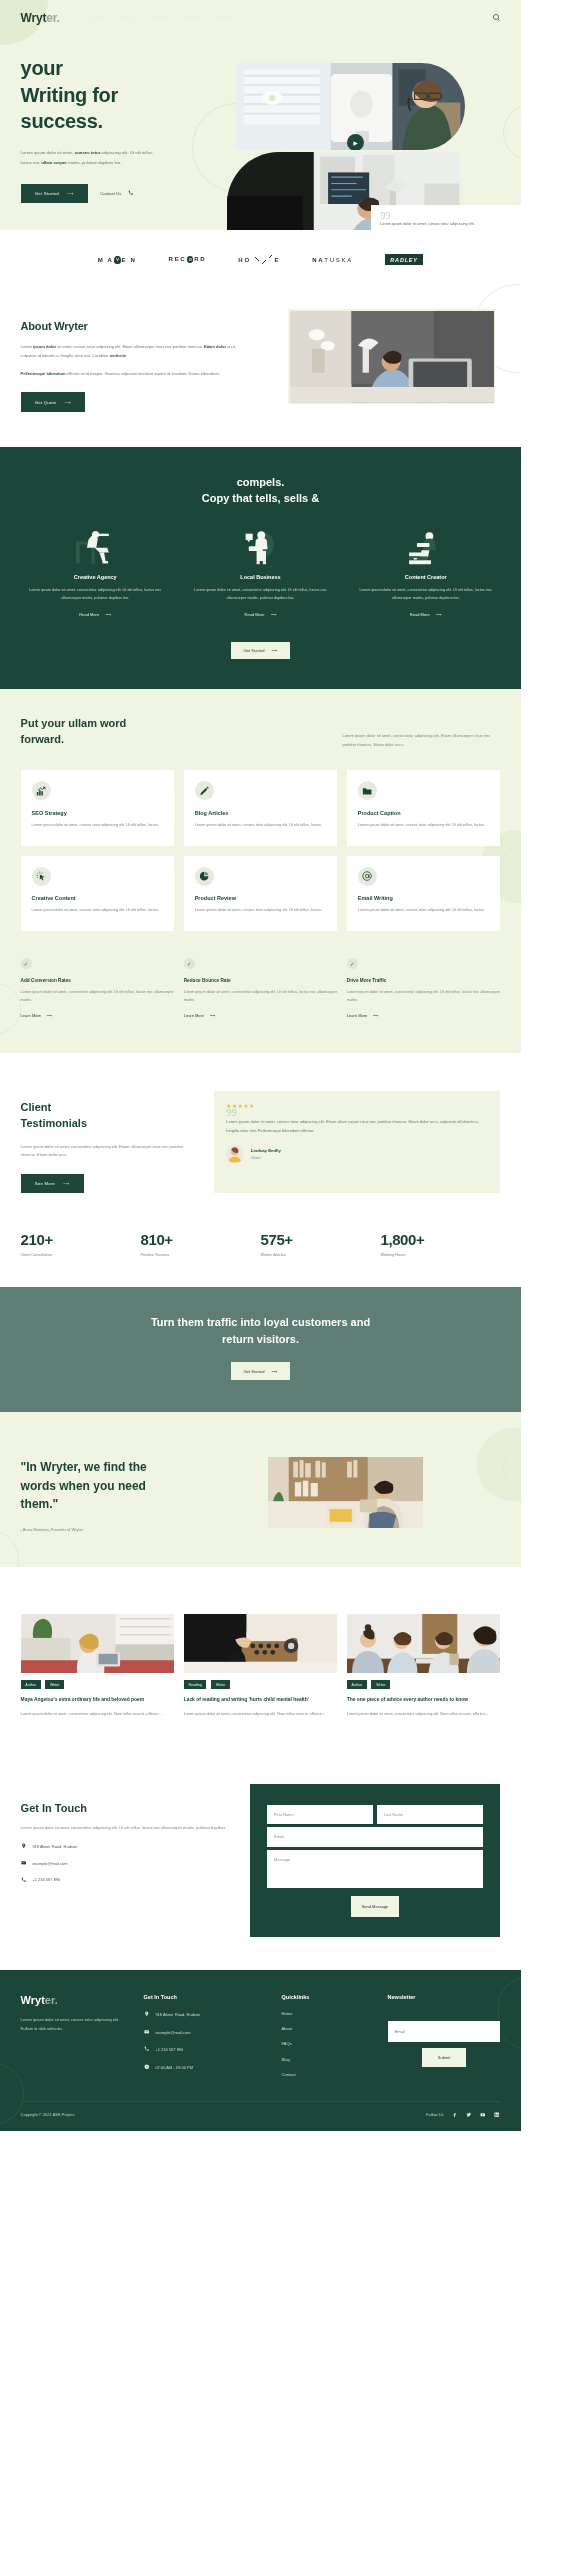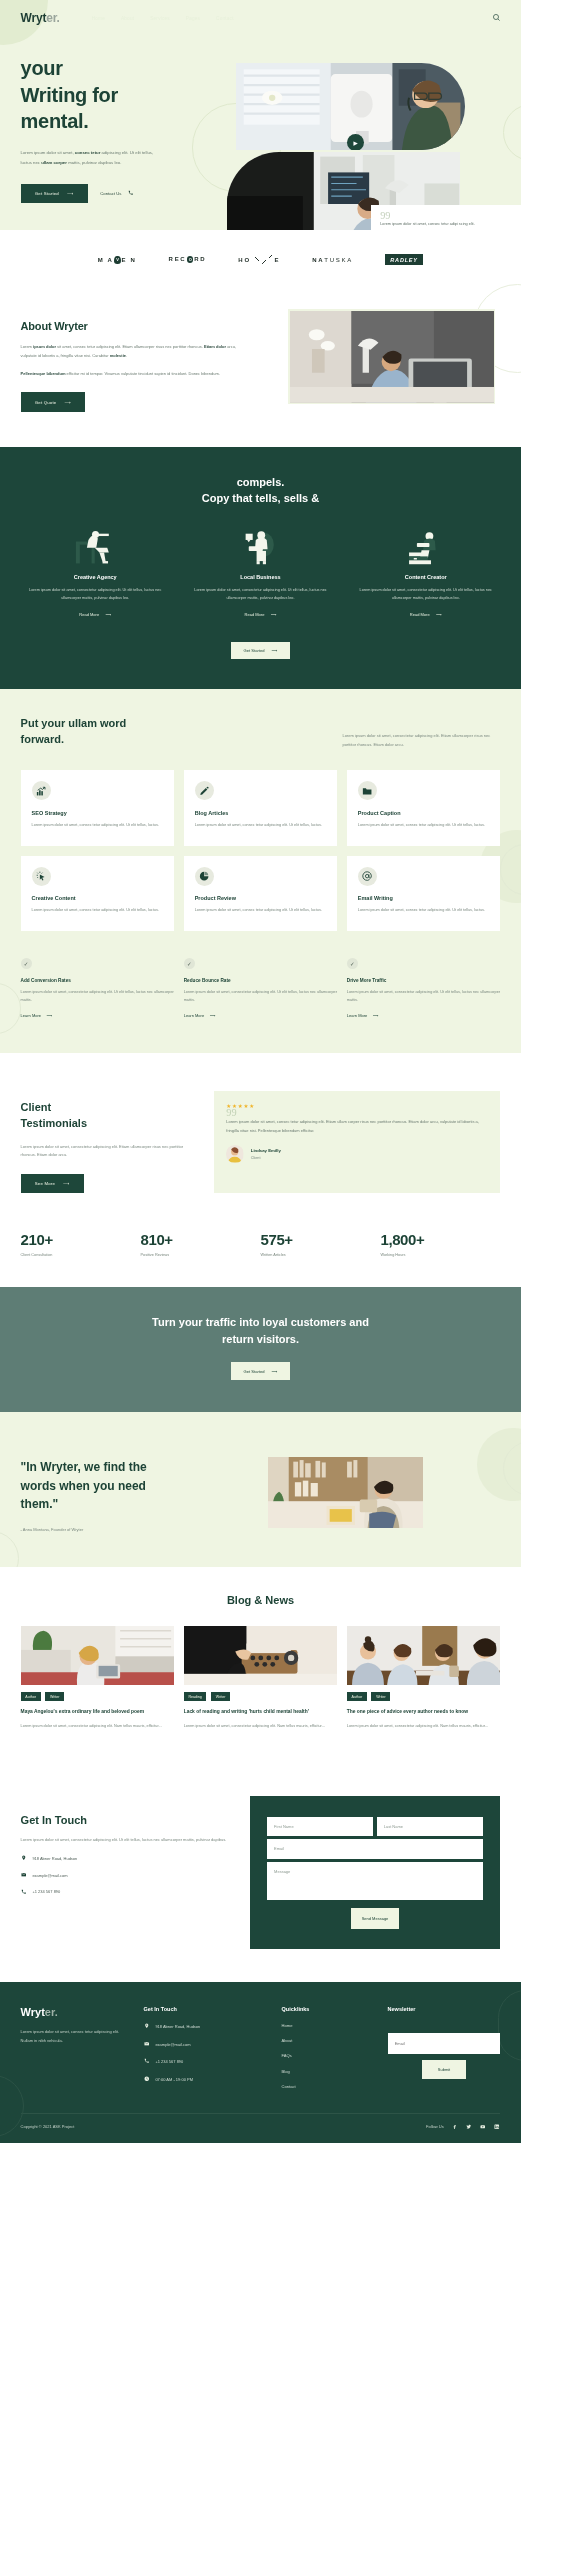--- a/index.html
+++ b/index.html
@@ -309,21 +309,21 @@
             <line x1="16.5" y1="16.5" x2="21" y2="21"></line>
           </svg>
       </span>
     </nav>
 
     <div class="hero-inner">
       <div class="hero-left">
         <h1 class="hero-h1">
           <div>your</div>
           <div>Writing for</div>
-          <div>mental.</div>
+          <div>success.</div>
         </h1>
         <p class="hero-p">Lorem ipsum dolor sit amet, <b>consec tetur</b> adipiscing elit. Ut elit tellus, luctus nec <b>ullam corper</b> mattis, pulvinar dapibus leo.</p>
         <div class="hero-actions">
           <button class="btn-primary">
             <span>Get Started</span>
             <span>⟶</span>
           </button>
           <span class="btn-link">
             <span>Contact Us</span>
             <span>
@@ -682,21 +682,21 @@
         <div class="lbl">Written Articles</div>
       </div>
     <div class="stat">
         <div class="num">1,800+</div>
         <div class="lbl">Working Hours</div>
       </div>
   </section>
 
   <section class="cta-band">
     <h2>
-      <div>Turn your traffic into loyal customers and</div>
+      <div>Turn them traffic into loyal customers and</div>
       <div>return visitors.</div>
     </h2>
     <button class="btn-light">
       <span>Get Started</span>
       <span>⟶</span>
     </button>
   </section>
 
   <section class="quote-sec">
     <div class="q-blob"></div>
@@ -740,21 +740,20 @@
           <path d="M128 72 q20-6 34 2 l-4 16 h-30z" fill="#5b6d86"></path>
           <rect x="116" y="54" width="22" height="16" rx="2" fill="#d8cbb0"></rect>
           <rect x="74" y="62" width="36" height="24" fill="#efe4cd"></rect>
           <rect x="78" y="66" width="28" height="16" fill="#e8c24a"></rect>
         </svg>
       </div>
     </div>
   </section>
 
   <section class="blog">
-    <h2>Blog &amp; News</h2>
     <div class="blog-grid">
       <article class="post">
         <div class="post-img">
           <svg class="ph" viewBox="0 0 196 74" preserveAspectRatio="xMidYMid slice">
             <rect width="196" height="74" fill="#e9e6df"></rect>
             <rect x="120" y="0" width="76" height="44" fill="#f4f2ee"></rect>
             <g stroke="#dcd8d0" stroke-width="2">
                 <line x1="126" y1="6" x2="190" y2="6"></line>
                 <line x1="126" y1="16" x2="190" y2="16"></line>
                 <line x1="126" y1="26" x2="190" y2="26"></line>

